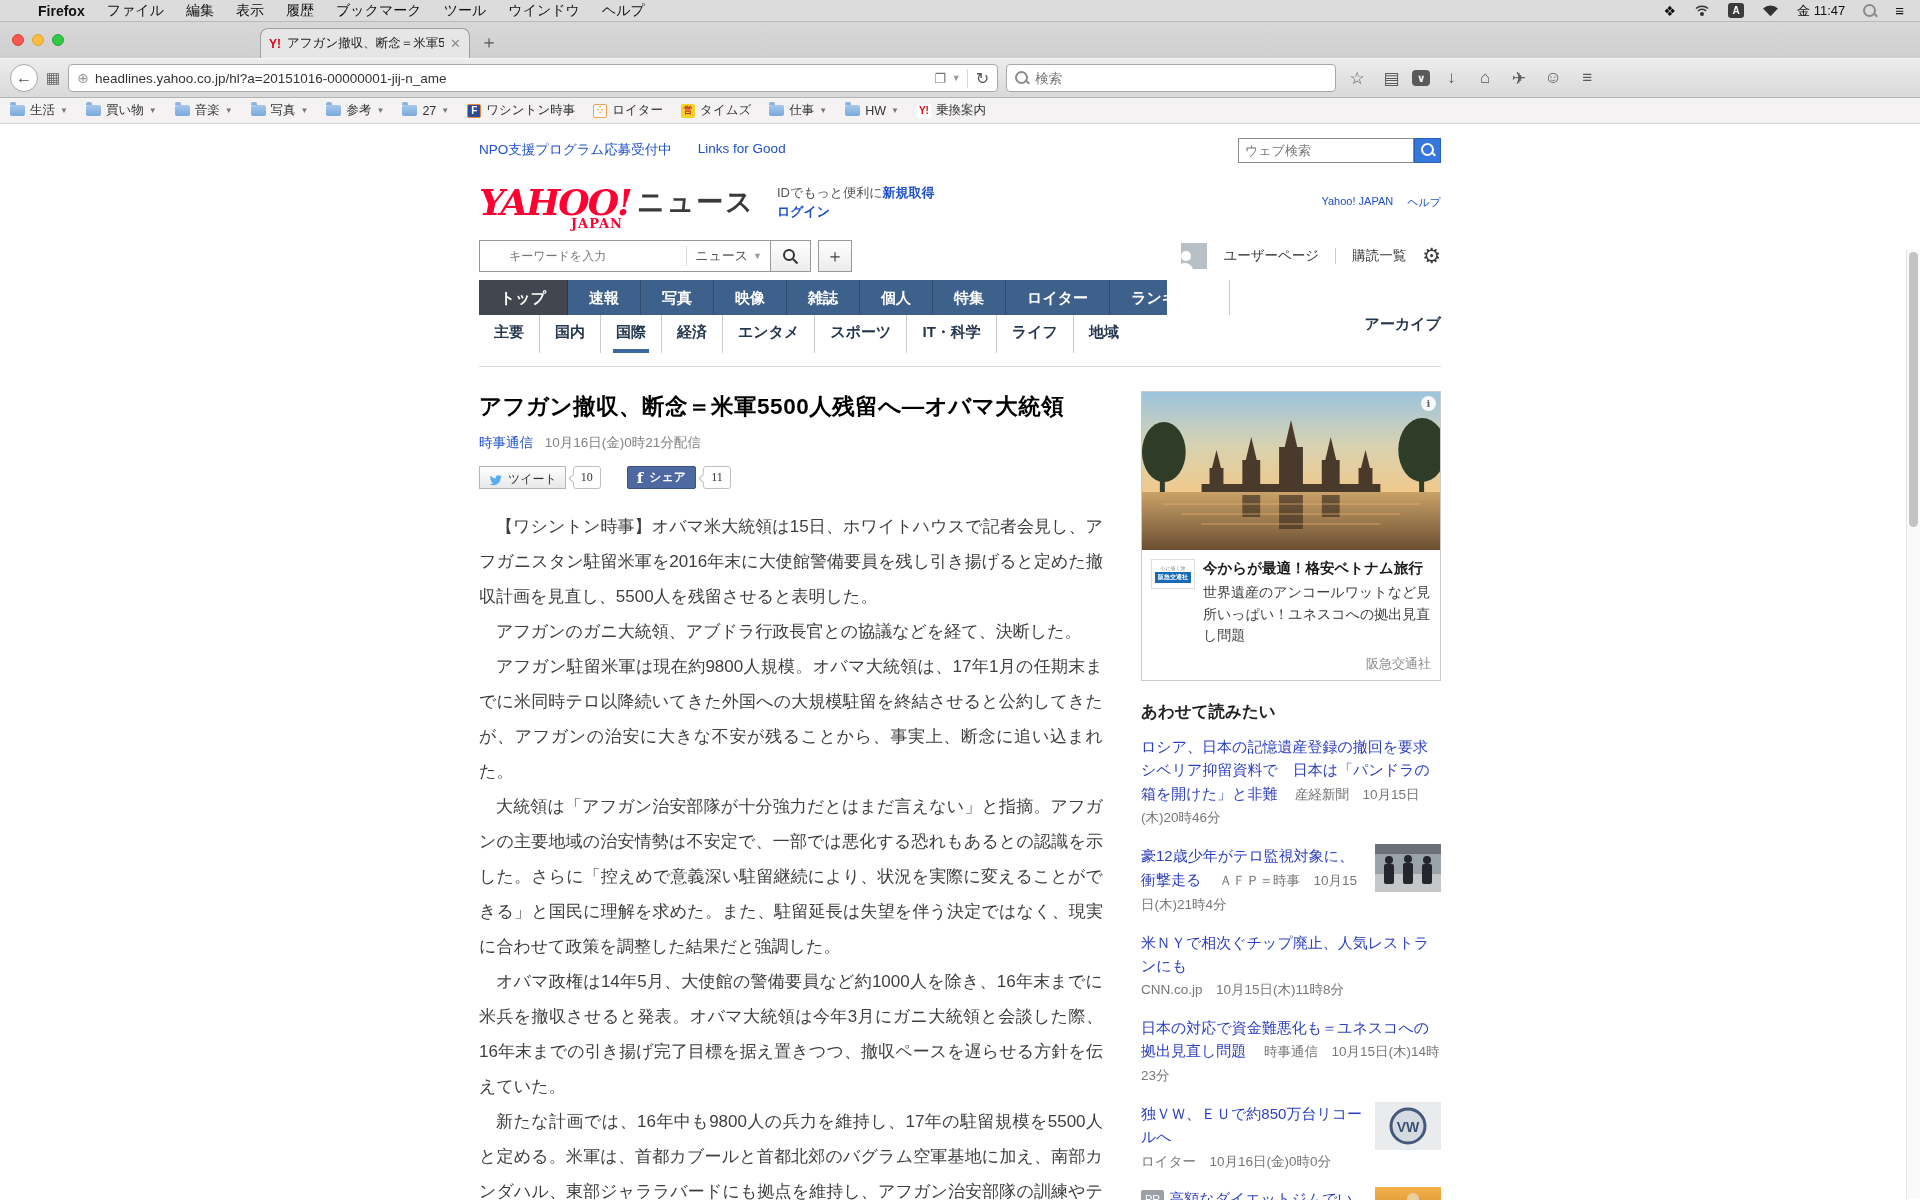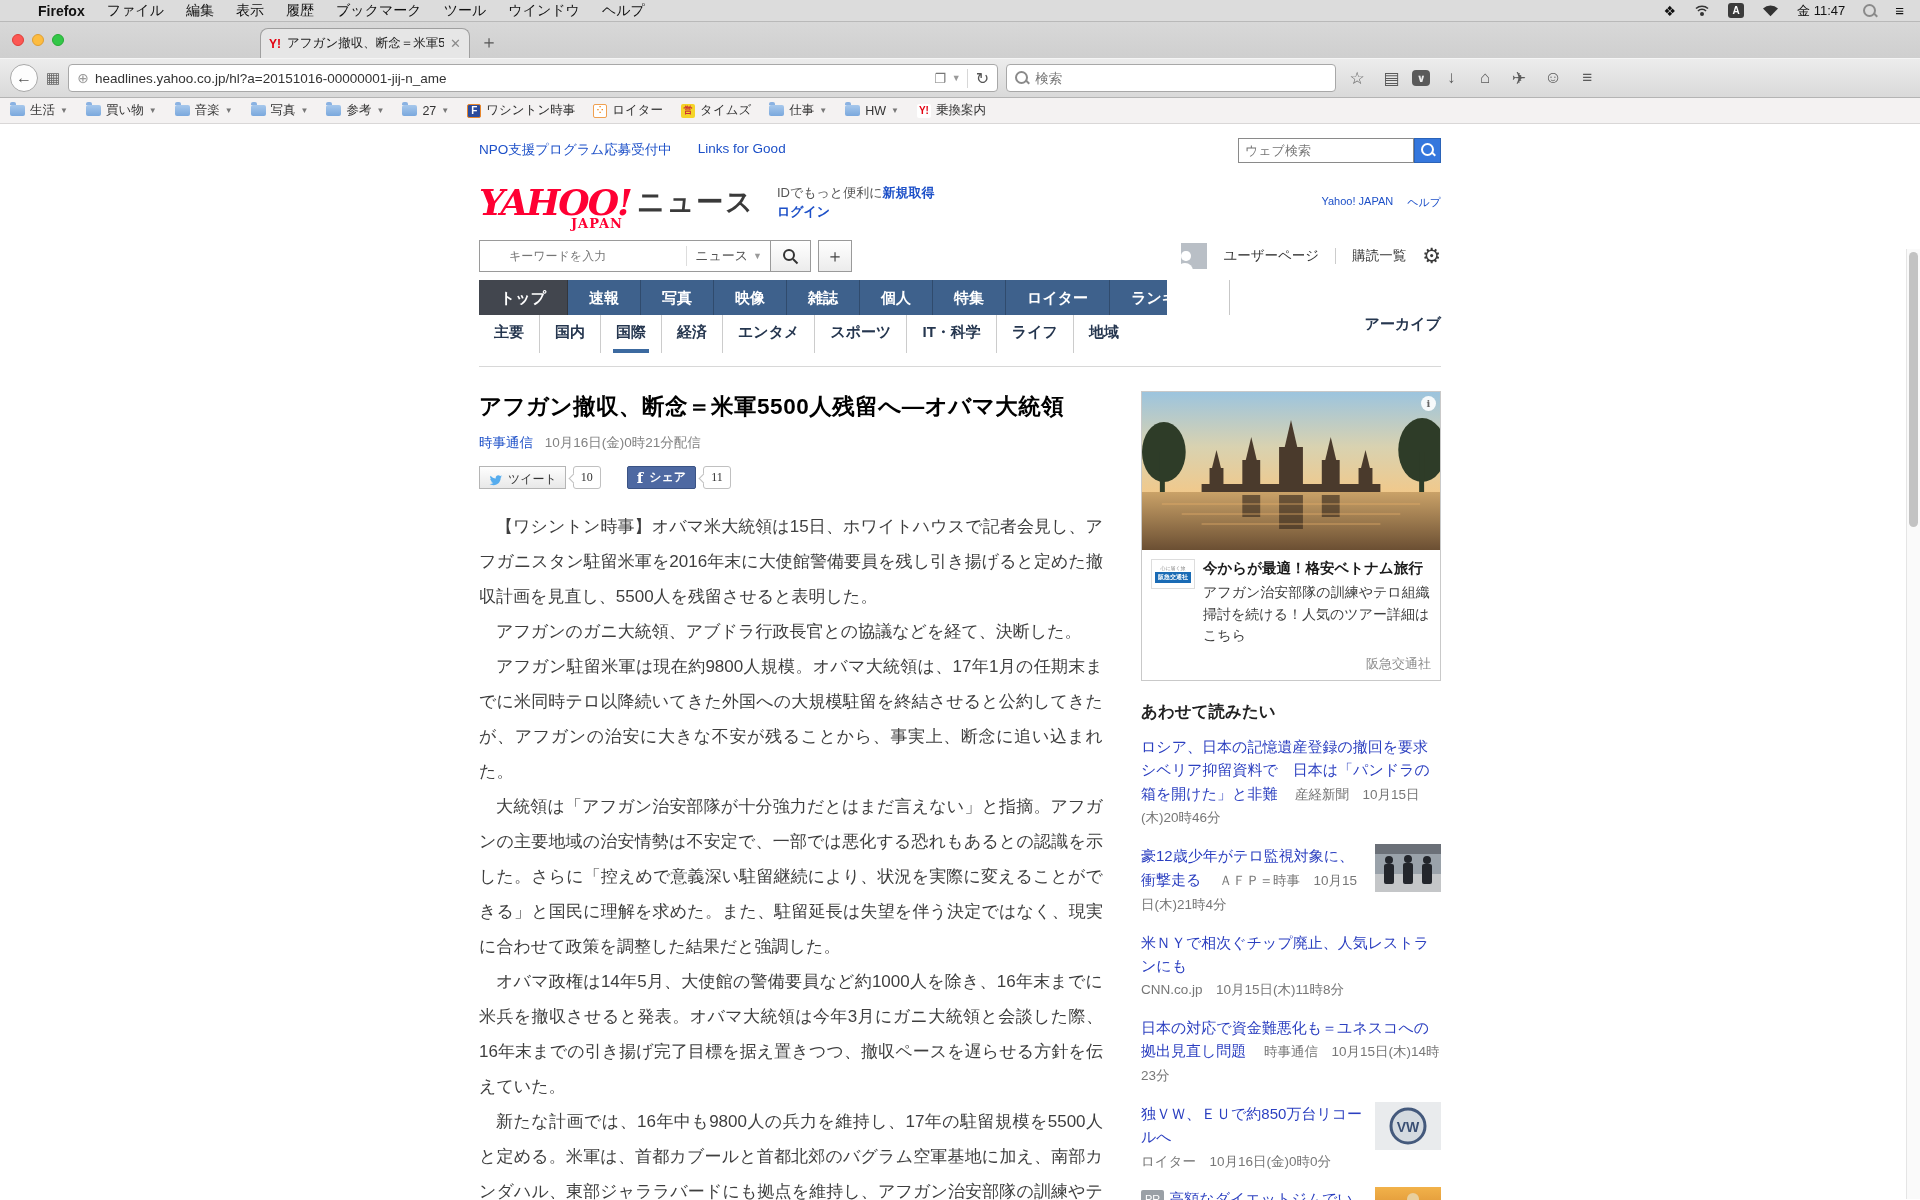--- a/index.html
+++ b/index.html
@@ -494,21 +494,21 @@
             </g>
           </svg>
           <span class="infoi">i</span>
           <div class="adcap">
             <span class="adlogo">
                 <span class="t">心に届く旅</span>
                 <span class="b">阪急交通社</span>
               </span>
             <div class="adtext">
               <div class="adtitle">今からが最適！格安ベトナム旅行</div>
-              <div class="addesc">アフガン治安部隊の訓練やテロ組織掃討を続ける！人気のツアー詳細はこちら</div>
+              <div class="addesc">世界遺産のアンコールワットなど見所いっぱい！ユネスコへの拠出見直し問題</div>
               <div class="adsrc">阪急交通社</div>
             </div>
           </div>
         </div>
 
         <div class="sb-h">あわせて読みたい</div>
 
         <div class="sbitem">
           <a class="t">ロシア、日本の記憶遺産登録の撤回を要求　シベリア抑留資料で　日本は「パンドラの箱を開けた」と非難</a>
           <span class="meta">　<span>産経新聞</span>　<span>10月15日(木)20時46分</span></span>

